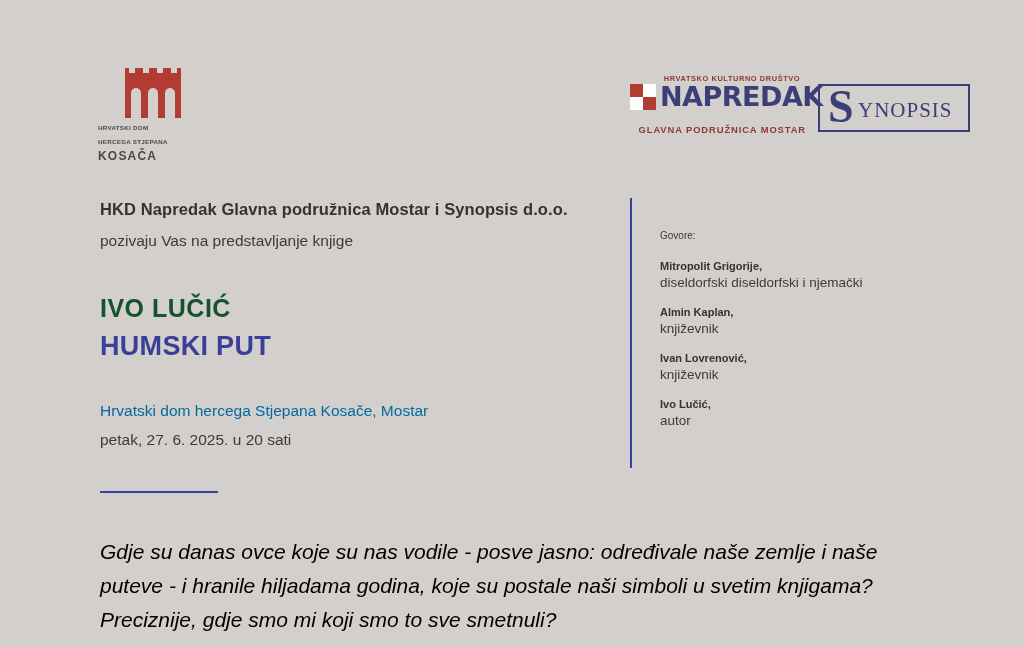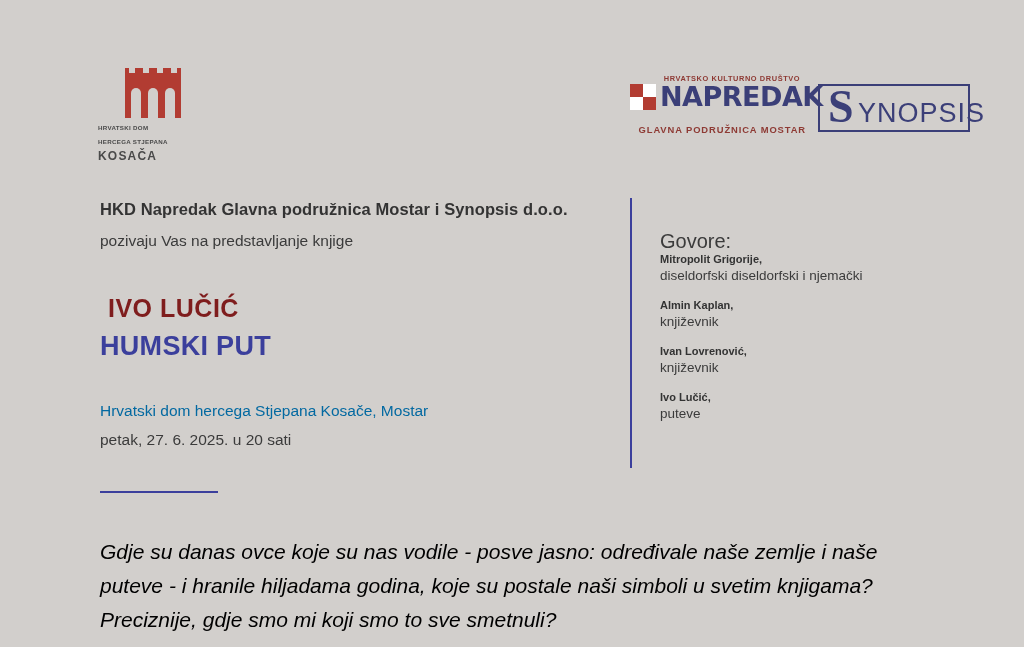--- a/index.html
+++ b/index.html
@@ -160,24 +160,24 @@
     font-size: 46px;
     font-weight: bold;
     color: #3b3f78;
     font-family: "Liberation Serif", serif;
     line-height: 1;
   }
   .synopsis-rest {
     position: absolute;
     left: 38px;
     top: 12px;
-    font-size: 27px;
+    font-size: 21px;
     letter-spacing: 1px;
     color: #3b3f78;
-    font-family: Liberation Sans, sans-serif;
+    font-family: Liberation Serif, serif;
   }
 
   
   .invite {
     position: absolute;
     left: 100px;
     top: 200px;
     width: 500px;
   }
   .invite-line1 {
@@ -187,24 +187,23 @@
     letter-spacing: 0.1px;
   }
   .invite-line2 {
     font-size: 15.5px;
     color: #3b3b3b;
     margin-top: 13px;
   }
   .book-author {
     font-size: 25px;
     font-weight: bold;
-    color: #7f1d1d;
+    color: #14532d;
     letter-spacing: 0.5px;
     margin-top: 44px;
-    margin-left: 8px;
   }
   .book-title {
     font-size: 27px;
     font-weight: bold;
     color: #3b3f9c;
     letter-spacing: 0.3px;
     margin-top: 8px;
   }
   .venue {
     font-size: 15.5px;
@@ -232,22 +231,23 @@
     height: 270px;
     background: #3b3f9c;
   }
   .speakers {
     position: absolute;
     left: 660px;
     top: 230px;
     width: 320px;
   }
   .speakers-heading {
-    font-size: 20px;
+    font-size: 10px;
     color: #3b3b3b;
+    margin-bottom: 19px;
   }
   .speaker { margin-bottom: 16px; }
   .speaker-name {
     font-size: 11px;
     font-weight: bold;
     color: #333333;
   }
   .speaker-role {
     font-size: 13.5px;
     color: #3b3b3b;
@@ -334,19 +334,19 @@
     <div class="speaker">
       <div class="speaker-name">Almin Kaplan,</div>
       <div class="speaker-role">književnik</div>
     </div>
     <div class="speaker">
       <div class="speaker-name">Ivan Lovrenović,</div>
       <div class="speaker-role">književnik</div>
     </div>
     <div class="speaker">
       <div class="speaker-name">Ivo Lučić,</div>
-      <div class="speaker-role">puteve</div>
+      <div class="speaker-role">autor</div>
     </div>
   </div>
 
   <div class="quote">Gdje su danas ovce koje su nas vodile - posve jasno: određivale naše zemlje i naše puteve - i hranile hiljadama godina, koje su postale naši simboli u svetim knjigama? Preciznije, gdje smo mi koji smo to sve smetnuli?</div>
 
 </div>
 
 </body></html>

